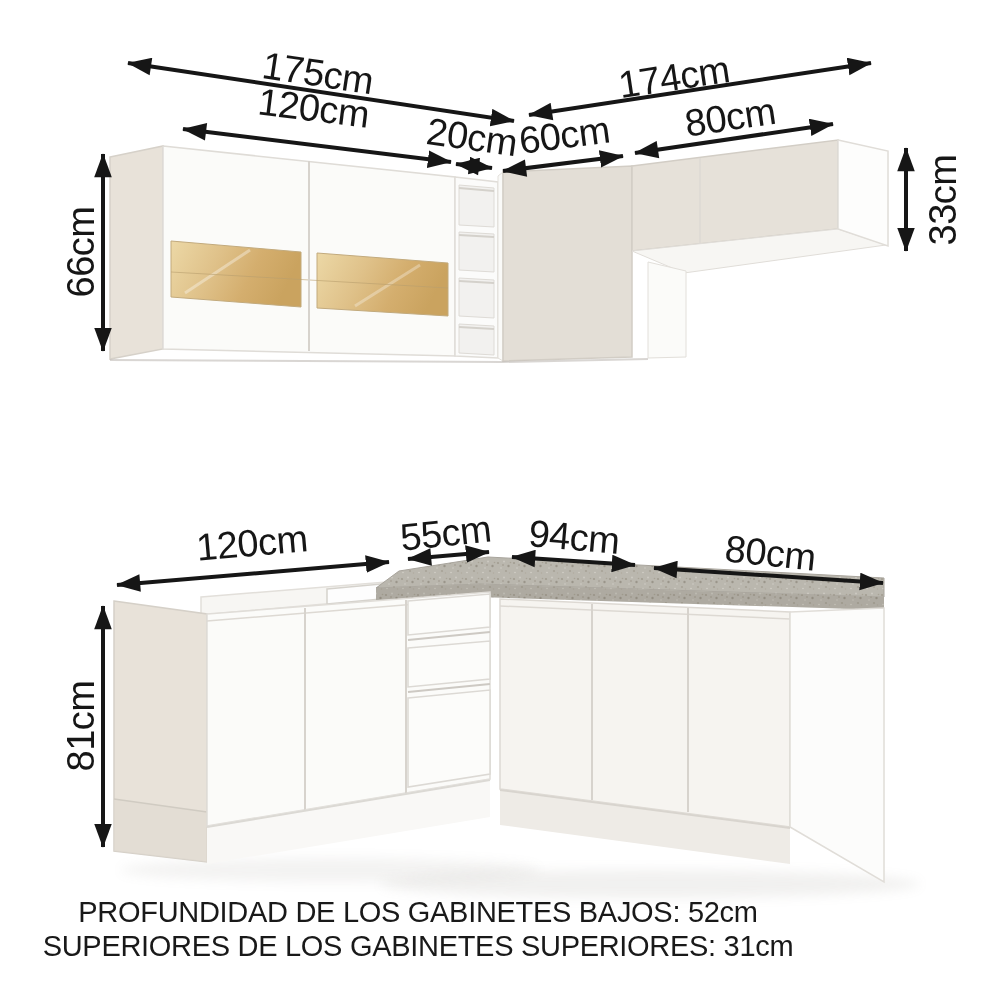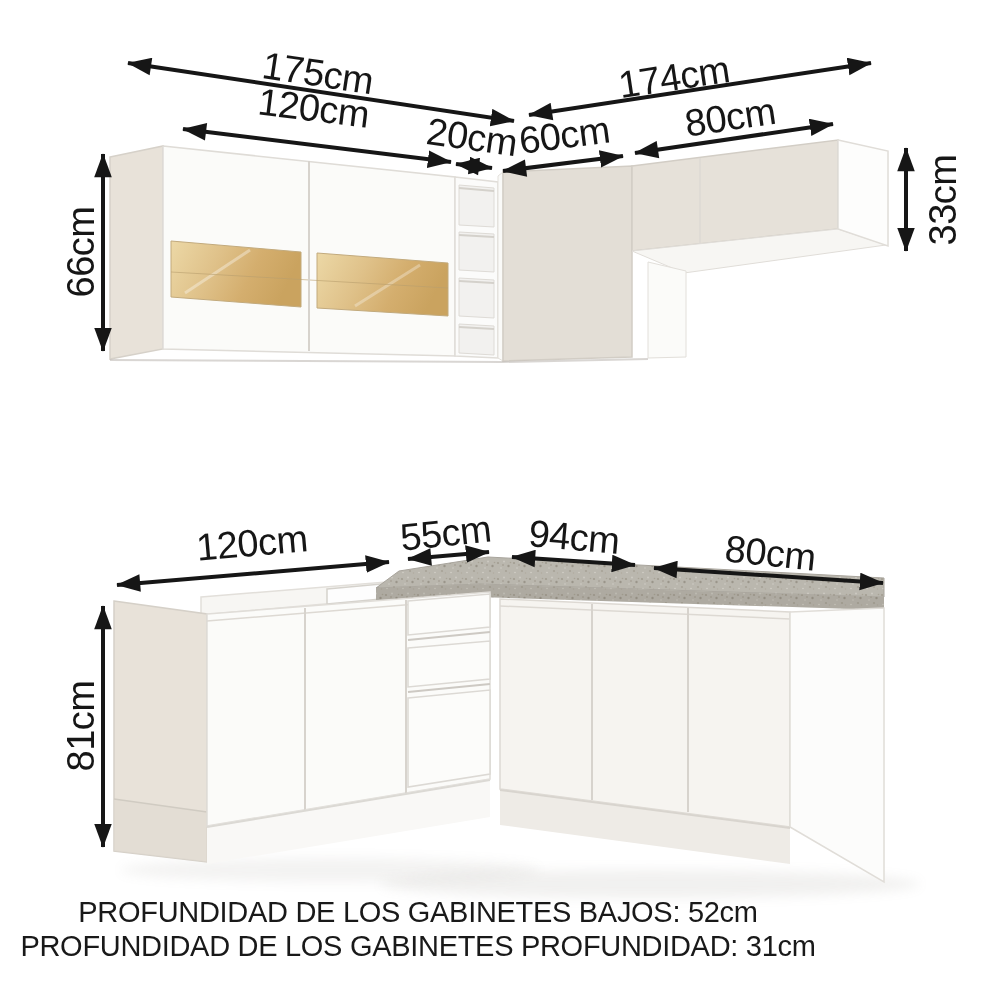--- a/index.html
+++ b/index.html
@@ -174,14 +174,14 @@
 
     <line class="dim-line" x1="654" y1="568" x2="883" y2="583" marker-start="url(#ahS)" marker-end="url(#ahE)"></line>
     <text class="dim-label" transform="translate(769 566) rotate(6)">80cm</text>
 
     <line class="dim-line" x1="103" y1="606" x2="103" y2="847" marker-start="url(#ahS)" marker-end="url(#ahE)"></line>
     <text class="dim-label" transform="translate(94 726) rotate(-90)">81cm</text>
   </g>
 </svg>
 
   <div class="footer-line footer-1">PROFUNDIDAD DE LOS GABINETES BAJOS: 52cm</div>
-  <div class="footer-line footer-2">PROFUNDIDAD DE LOS GABINETES PROFUNDIDAD: 31cm</div>
+  <div class="footer-line footer-2">SUPERIORES DE LOS GABINETES SUPERIORES: 31cm</div>
 </div>
 
 </body></html>

